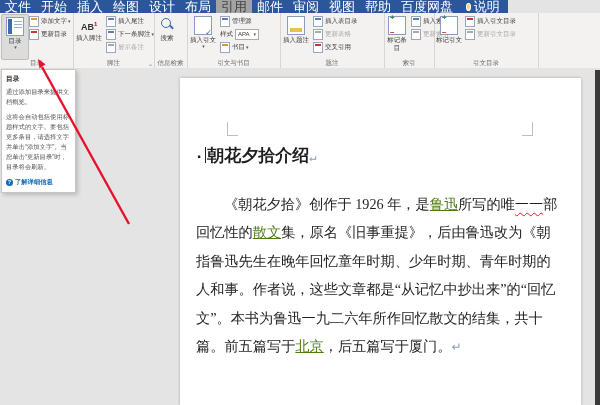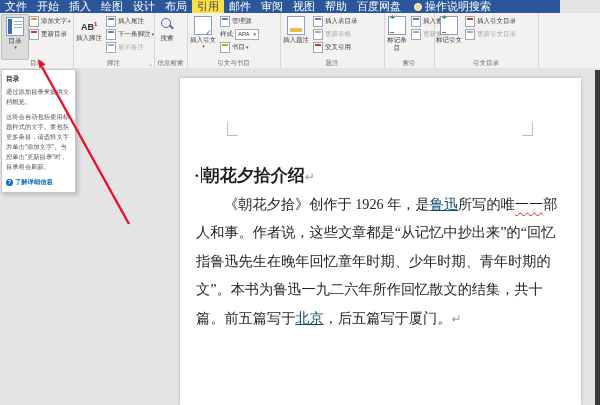--- a/index.html
+++ b/index.html
@@ -1,23 +1,23 @@
 <!DOCTYPE html>
 <html><head>
 <meta charset="utf-8">
 <style>
   html,body{margin:0;padding:0;}
   body{width:600px;height:405px;position:relative;overflow:hidden;
        font-family:"Liberation Sans",sans-serif;background:#e4e4e4;}
 
   
-  .menubar{position:absolute;left:0;top:0;width:560px;height:13px;background:#2b579a;
-           display:flex;align-items:stretch;color:#fff;font-size:11px;}
+  .menubar{position:absolute;left:0;top:0;width:508px;height:13px;background:#2b579a;
+           display:flex;align-items:stretch;color:#fff;font-size:13px;}
   .tab{padding:0 5px;line-height:13px;white-space:nowrap;cursor:default;}
-  .tab.sel{background:#fde047;color:#444;}
+  .tab.sel{background:#a3a3a3;color:#444;}
   .assist{display:flex;align-items:center;margin-left:8px;gap:3px;}
   .bulb{width:6px;height:6px;border-radius:50%;background:#f7d774;border:1px solid #fff;display:inline-block;}
 
   
   .ribbon{position:absolute;left:0;top:13px;width:600px;height:55px;background:#f3f2f1;
           border-bottom:1px solid #d6d4d2;}
   .rgroup{position:absolute;top:0;height:55px;border-right:1px solid #d8d6d4;}
   .rgroup .glabel{position:absolute;bottom:0;left:0;right:0;text-align:center;
                   font-size:6.5px;color:#6a6a6a;line-height:10px;white-space:nowrap;}
   .bigwrap{position:absolute;left:1px;top:1px;display:flex;}
@@ -58,29 +58,29 @@
   .bigic.markpm::before{content:"+";position:absolute;left:1px;top:-3px;color:#2f8a3d;font-size:8px;font-weight:bold;}
   .bigic.markpm::after{content:"−";position:absolute;left:1px;bottom:-2px;color:#c0392b;font-size:8px;font-weight:bold;}
 
   
   .canvas{position:absolute;left:0;top:68px;width:600px;height:337px;background:#e4e4e4;}
   .page{position:absolute;left:180px;top:10px;width:401px;height:327px;background:#fff;
         box-shadow:0 0 3px rgba(0,0,0,.25);}
   .cmark{position:absolute;width:10px;height:13px;top:44px;}
   .cmark.l{left:47px;border-left:1px solid #bdbdbd;border-bottom:1px solid #bdbdbd;}
   .cmark.r{right:48px;border-right:1px solid #bdbdbd;border-bottom:1px solid #bdbdbd;}
-  .doctitle{position:absolute;left:14px;top:86px;font-family:Liberation Serif, serif;
+  .doctitle{position:absolute;left:14px;top:66px;font-family:Liberation Mono, monospace;
             font-weight:bold;font-size:17px;color:#1e1e1e;white-space:nowrap;}
   .cursorbar{display:inline-block;width:1px;height:16px;background:#222;vertical-align:-2px;margin:0 1px;}
   .pmark{color:#8aa0b8;font-weight:normal;font-size:12px;}
   .docbody{position:absolute;left:16px;top:112px;width:360px;font-family:"Liberation Serif",serif;
            font-size:14.2px;color:#1f1f1f;line-height:28.4px;}
   .dline{white-space:nowrap;}
   .dline.ind{text-indent:28px;}
-  .link{color:#0c4a6e;text-decoration:underline;margin-top:18px;}
+  .link{color:#4d7c0f;text-decoration:underline;margin-top:18px;}
   .squiggle{text-decoration:underline;text-decoration-style:wavy;text-decoration-color:#e02020;
             text-decoration-thickness:1px;text-underline-offset:3px;text-align:center;}
   .watermark{position:absolute;left:272px;top:298px;font-size:21px;font-weight:bold;white-space:nowrap;
              font-family:"Liberation Sans",sans-serif;}
   .wm-red{color:#e60012;}
   .wm-dark{color:#3a3a3a;}
 
   
   .tooltip{position:absolute;left:1px;top:69px;width:66px;background:#fff;border:1px solid #c6c6c6;
            box-shadow:2px 2px 4px rgba(0,0,0,.18);padding:4px 3px 5px 4px;z-index:5;}
@@ -264,22 +264,23 @@
     </div>
   </div>
 
 <div class="canvas">
   <div class="page">
     <div class="cmark l"></div>
     <div class="cmark r"></div>
     <div class="doctitle"><span>·</span><span class="cursorbar"></span><span>朝花夕拾介绍</span><span class="pmark">↵</span></div>
     <div class="docbody">
         <div class="dline ind"><span>《朝花夕拾》创作于 1926 年，是</span><span class="link">鲁迅</span><span>所写的唯</span><span class="squiggle">一一</span><span>部</span></div>
+        <div class="dline"><span>回忆性的</span><span class="link">散文</span><span>集，原名《旧事重提》，后由鲁迅改为《朝</span></div>
+        <div class="dline"><span>指鲁迅先生在晚年回忆童年时期、少年时期、青年时期的</span></div>
         <div class="dline"><span>人和事。作者说，这些文章都是“从记忆中抄出来”的“回忆</span></div>
-        <div class="dline"><span>指鲁迅先生在晚年回忆童年时期、少年时期、青年时期的</span></div>
         <div class="dline"><span>文”。本书为鲁迅一九二六年所作回忆散文的结集，共十</span></div>
         <div class="dline"><span>篇。前五篇写于</span><span class="link">北京</span><span>，后五篇写于厦门。</span><span class="pmark">↵</span></div>
       </div>
   </div>
 </div>
 
 <div class="rightstrip"></div>
 
 <div class="tooltip">
   <div class="tt-title">目录</div>

